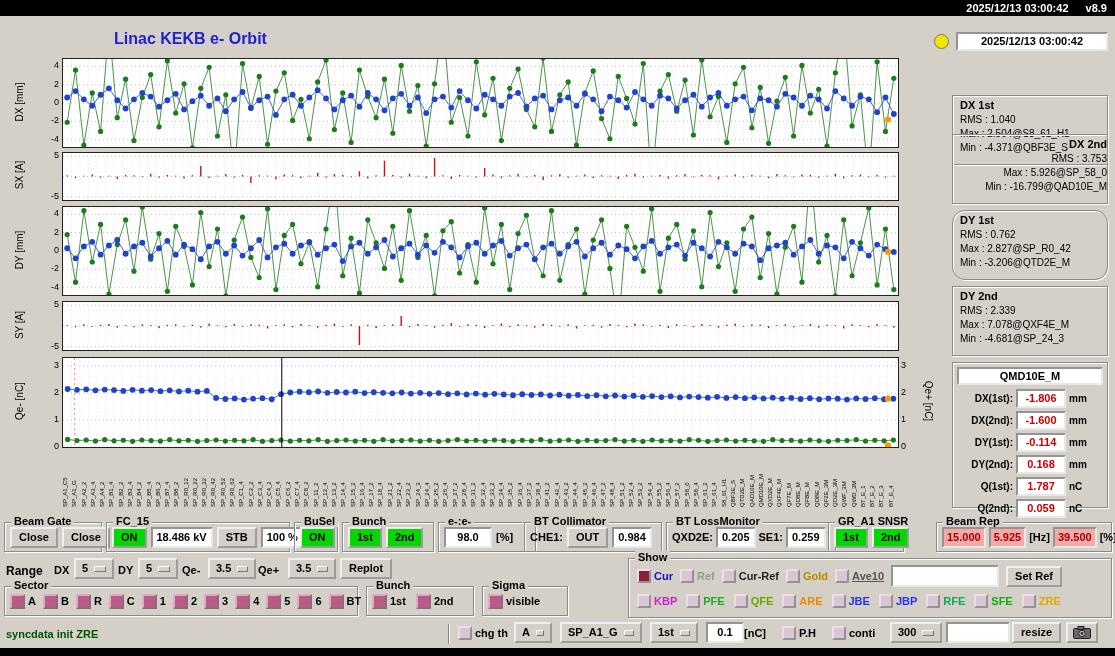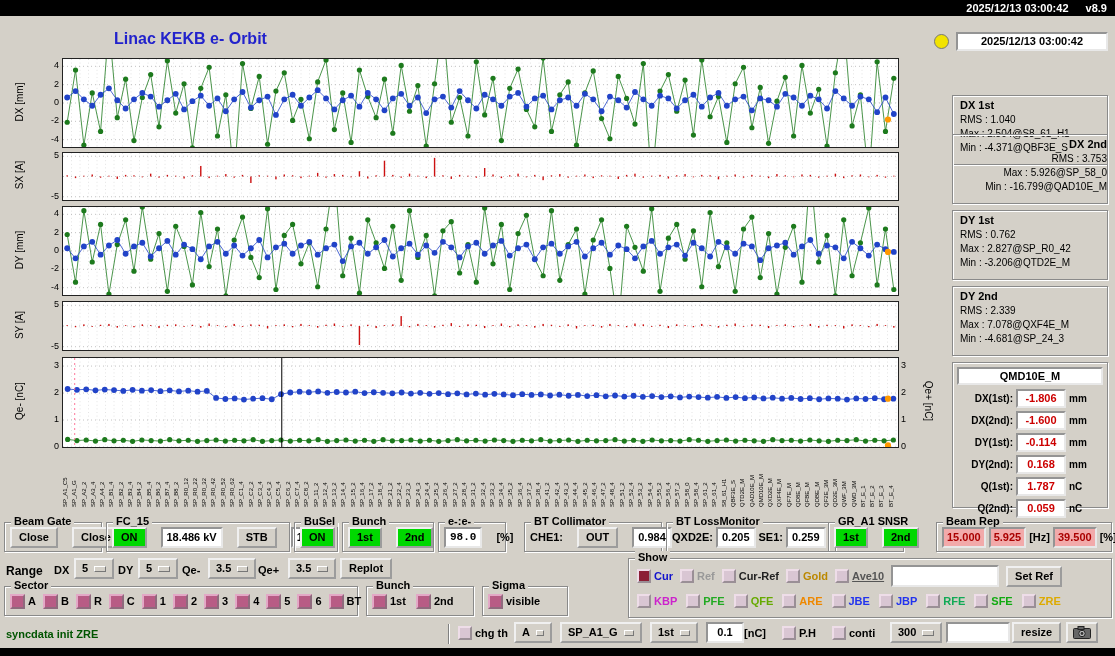--- a/index.html
+++ b/index.html
@@ -28,33 +28,33 @@
   .rpanel{position:absolute;left:950px;top:26px;width:162px;height:486px;}
   .led{position:absolute;left:934px;top:34px;width:13px;height:13px;border-radius:50%;
        background:#f2e300;border:1px solid #777;}
   .sunken{background:#fff;border:2px inset #e8e8e8;}
   .rstamp{position:absolute;left:6px;top:6px;width:148px;height:15px;font:bold 11px/15px "Liberation Sans",sans-serif;
           text-align:center;}
   .sgrp{position:absolute;left:2px;width:156px;height:70px;border:1px solid #8a8a8a;
         box-shadow:inset 1px 1px 0 #fff,1px 1px 0 #fff;box-sizing:border-box;padding:3px 0 0 7px;}
   .sgrp .t{font:bold 11px "Liberation Sans",sans-serif;margin-bottom:2px;}
   .sgrp .l{font:10px "Liberation Sans",sans-serif;margin-top:3px;white-space:nowrap;}
-  #sg0{top:32px;margin-top:37px;} #sg1{top:108px;text-align:right;} #sg2{top:184px;} #sg3{top:260px;}
+  #sg0{top:32px;margin-top:37px;} #sg1{top:108px;text-align:right;} #sg2{top:184px;border-radius:13px;} #sg3{top:260px;}
   .qpanel{position:absolute;left:2px;top:336px;width:156px;height:146px;border:1px solid #8a8a8a;
           box-shadow:inset 1px 1px 0 #fff,1px 1px 0 #fff;box-sizing:border-box;}
   .qtitle{margin:4px;height:14px;font:bold 11px/14px "Liberation Sans",sans-serif;text-align:center;}
   .qrow{display:flex;align-items:center;margin:3px 4px;gap:3px;}
   .qrow .ql{width:56px;text-align:right;font:bold 10px "Liberation Sans",sans-serif;}
   .qrow .qv{width:46px;font:bold 11px/13px "Liberation Sans",sans-serif;color:#cc0000;text-align:center;padding:1px 0;}
   .qrow .qu{font:bold 10px "Liberation Sans",sans-serif;}
 
   
   .grp{position:absolute;border:1px solid #8a8a8a;box-shadow:inset 1px 1px 0 #fff,1px 1px 0 #fff;box-sizing:border-box;}
   .grp-title{position:absolute;top:-8px;left:6px;background:#d4d0c8;padding:0 3px;font:bold 11px "Liberation Sans",sans-serif;white-space:nowrap;}
-  .gc{position:absolute;left:5px;top:3px;right:4px;bottom:3px;display:flex;align-items:center;gap:14px;}
+  .gc{position:absolute;left:5px;top:3px;right:4px;bottom:3px;display:flex;align-items:center;gap:4px;}
   .btn{display:inline-block;background:#d4d0c8;border:2px outset #f0f0f0;
        font:bold 11px/1 "Liberation Sans",sans-serif;padding:3px 7px;white-space:nowrap;}
   .btn.green{background:#00d800;}
   .vbox{display:inline-block;background:#fff;border:2px inset #e8e8e8;
         font:bold 11px/1 "Liberation Sans",sans-serif;padding:3px 4px;text-align:center;white-space:nowrap;}
   .vbox.pink{background:#f2aaaa;color:#aa0000;padding:3px 3px;}
   .ulabel{font:bold 11px "Liberation Sans",sans-serif;white-space:nowrap;}
   .opt{display:inline-flex;align-items:center;gap:6px;background:#d4d0c8;border:2px outset #f0f0f0;
        font:bold 11px/1 "Liberation Sans",sans-serif;padding:3px 6px;white-space:nowrap;}
   .opt .ind{width:10px;height:4px;background:#d4d0c8;border-top:1px solid #fff;border-left:1px solid #fff;
@@ -1637,24 +1637,24 @@
       <span class="btn green">ON</span>
     </div>
   </div>
   <div class="grp" style="left:342px;top:522px;width:92px;height:30px;">
     <span class="grp-title">Bunch</span>
     <div class="gc">
       <span class="btn green">1st</span>
       <span class="btn green">2nd</span>
     </div>
   </div>
-  <div class="grp" style="left:438px;top:522px;width:68px;height:30px;">
+  <div class="grp" style="left:438px;top:522px;width:98px;height:30px;">
     <span class="grp-title">e-:e-</span>
     <div class="gc">
-      <span class="vbox" style="width:36px;font-family:Liberation Mono, monospace;">98.0</span>
+      <span class="vbox" style="width:36px;">98.0</span>
       <span class="ulabel">[%]</span>
     </div>
   </div>
   <div class="grp" style="left:524px;top:522px;width:138px;height:30px;">
     <span class="grp-title">BT Collimator</span>
     <div class="gc">
       <span class="ulabel">CHE1:</span>
       <span class="btn">OUT</span>
       <span class="vbox">0.984</span>
     </div>

